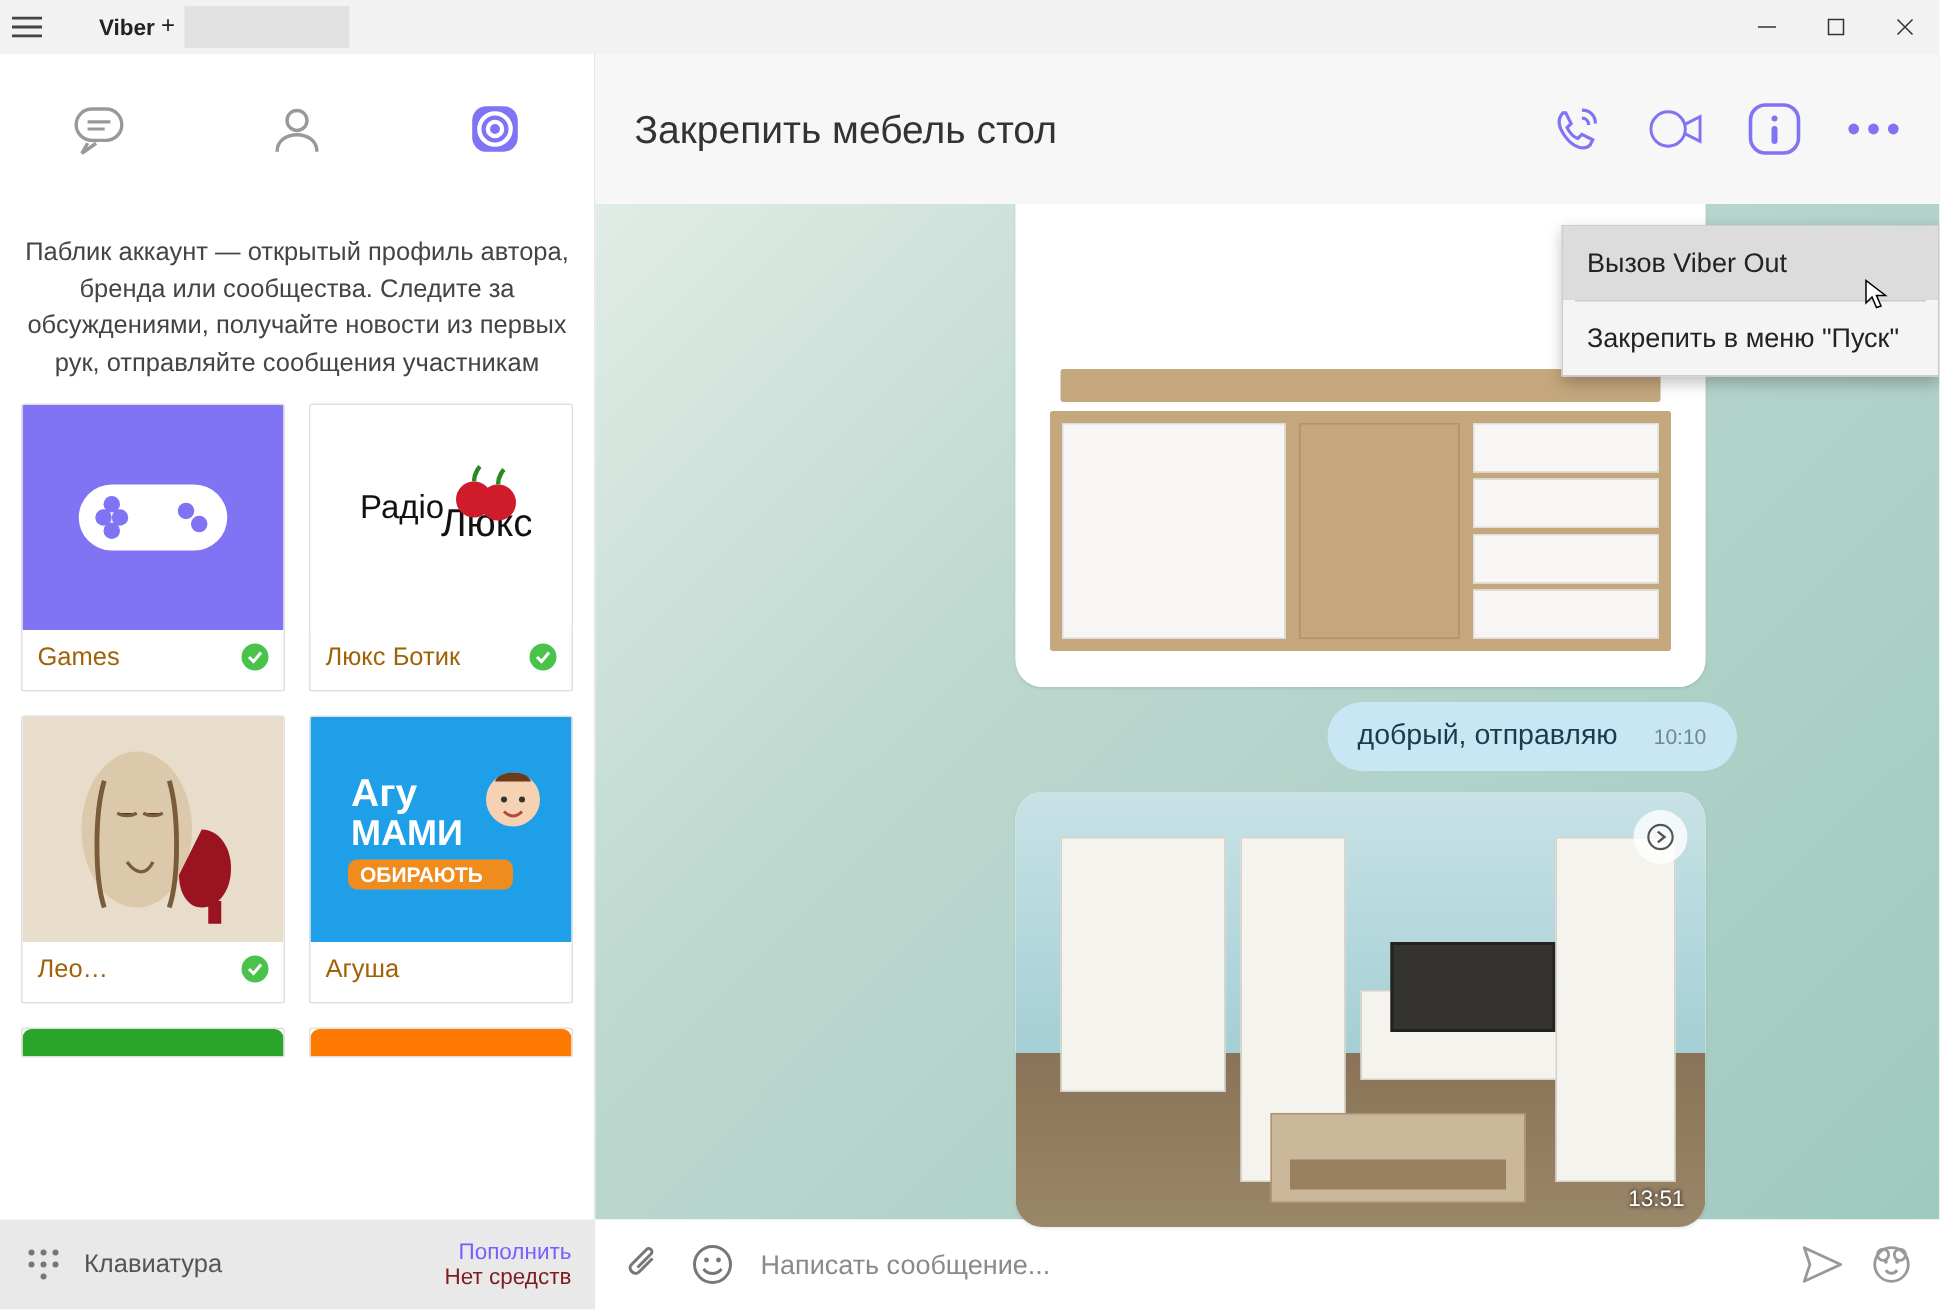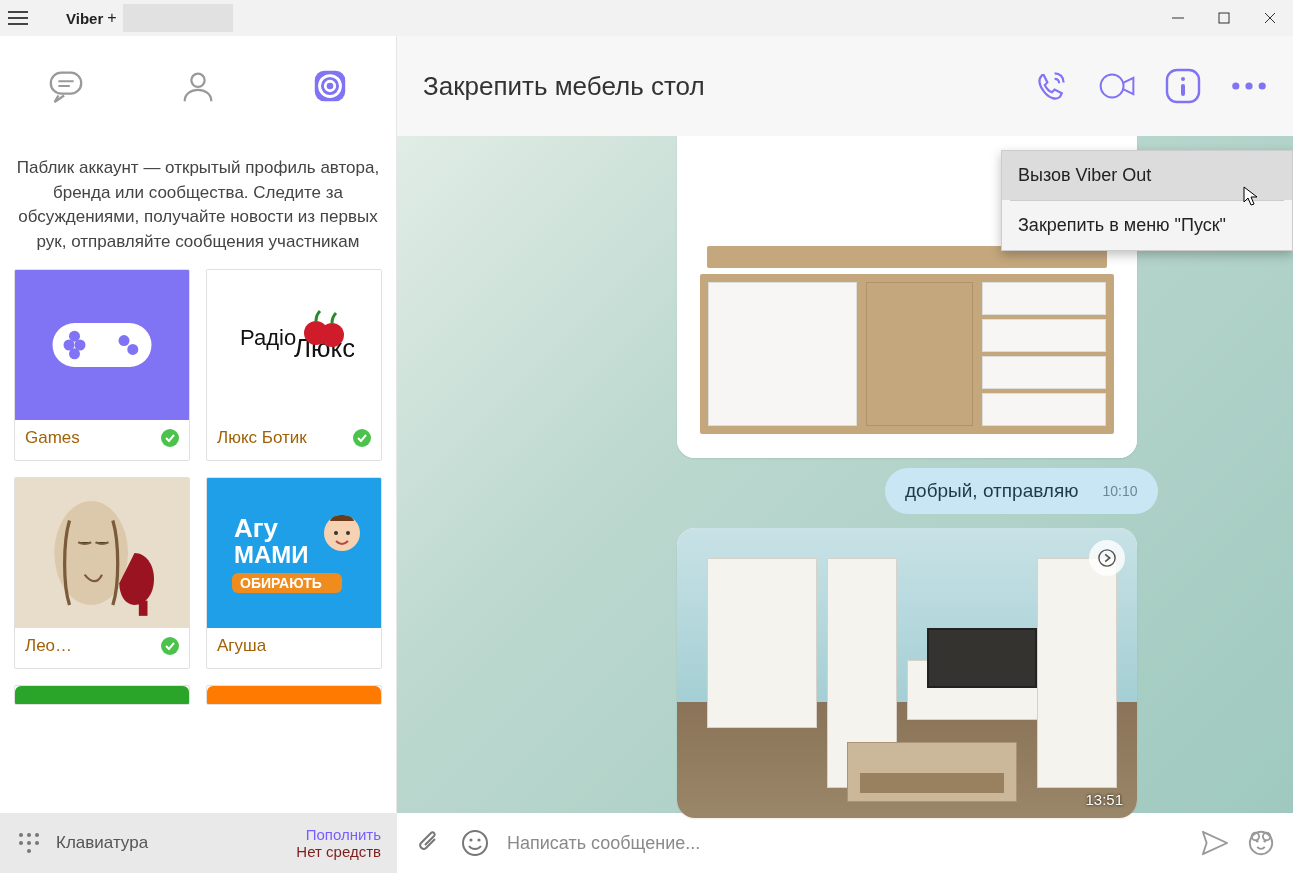--- a/index.html
+++ b/index.html
@@ -54,21 +54,21 @@
 .cab1{left:30px;top:30px;width:110px;height:170px}
 .cab2{left:150px;top:30px;width:70px;height:230px}
 .tv-unit{left:230px;bottom:98px;width:150px;height:60px}
 .tv{position:absolute;left:250px;top:100px;width:110px;height:60px;background:#34332f;border:2px solid #222}
 .cab3{right:20px;top:30px;width:80px;height:230px}
 .coffee{position:absolute;left:170px;bottom:16px;width:170px;height:60px;background:#cbb79a;border:1px solid #aa9475}
 .coffee::after{content:"";position:absolute;left:12px;right:12px;bottom:8px;height:20px;background:#99805e}
 .time2{position:absolute;right:14px;bottom:10px;color:#fff;font-size:15px;text-shadow:0 0 3px #000}
 .fwd-btn{position:absolute;right:12px;top:12px;width:36px;height:36px;border-radius:50%;background:rgba(255,255,255,.8);display:flex;align-items:center;justify-content:center;cursor:pointer}
 .fwd-btn svg{width:18px;height:18px}
-.context-menu{position:absolute;right:0;top:150px;width:292px;background:#f4f4f4;border:1px solid #ccc;box-shadow:0 4px 10px rgba(0,0,0,.25);z-index:50}
+.context-menu{position:absolute;right:0;top:150px;width:252px;background:#f4f4f4;border:1px solid #ccc;box-shadow:0 4px 10px rgba(0,0,0,.25);z-index:50}
 .cm-item{padding:14px 16px;font-size:18px;color:#222;cursor:pointer}
 .cm-item.hover{background:#dcdcdc}
 .cm-sep{height:1px;background:#ccc;margin:0 8px}
 .cursor{position:absolute;left:1243px;top:186px;z-index:60}
 .kb-icon{display:flex;align-items:center;justify-content:center}
 .kb-label{font-size:17px;color:#555}
 .bb-right{margin-left:auto;text-align:right}
 .topup{font-size:15px;color:#7a5cff;cursor:pointer}
 .nofunds{font-size:15px;color:#7f1d1d}
 .composer{flex:1;height:60px;background:#fff;display:flex;align-items:center;padding:0 18px;gap:18px}

